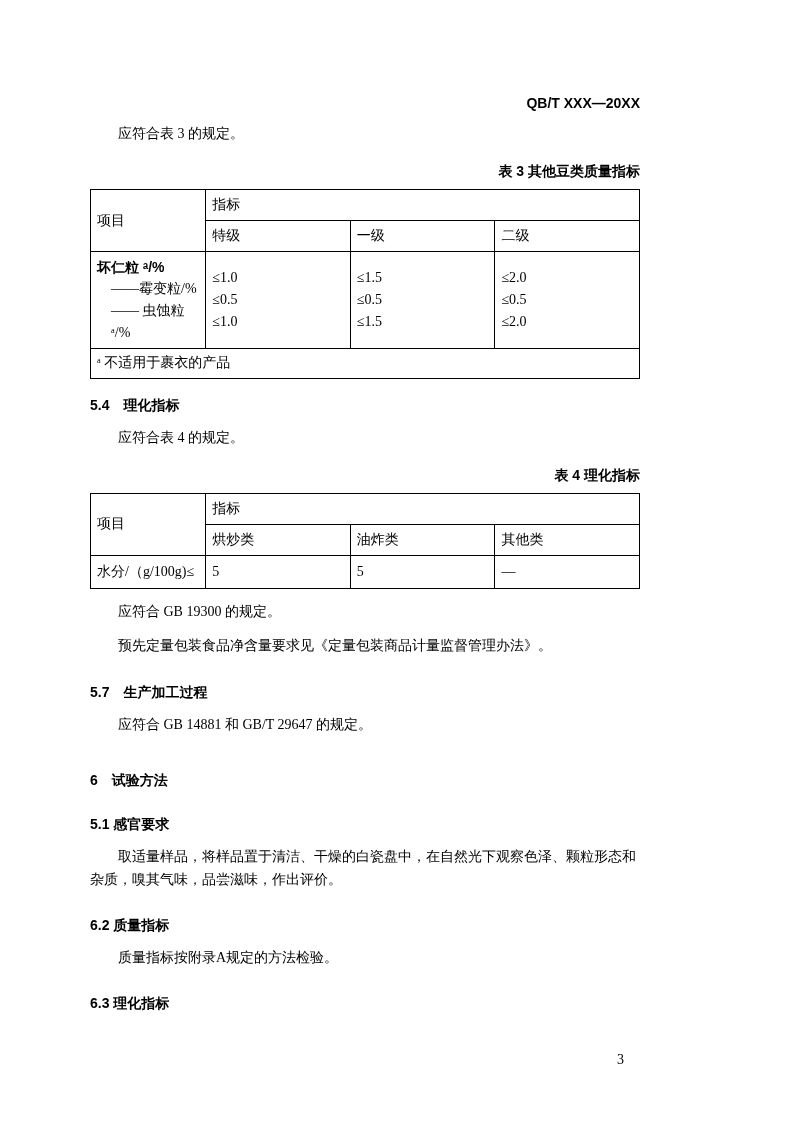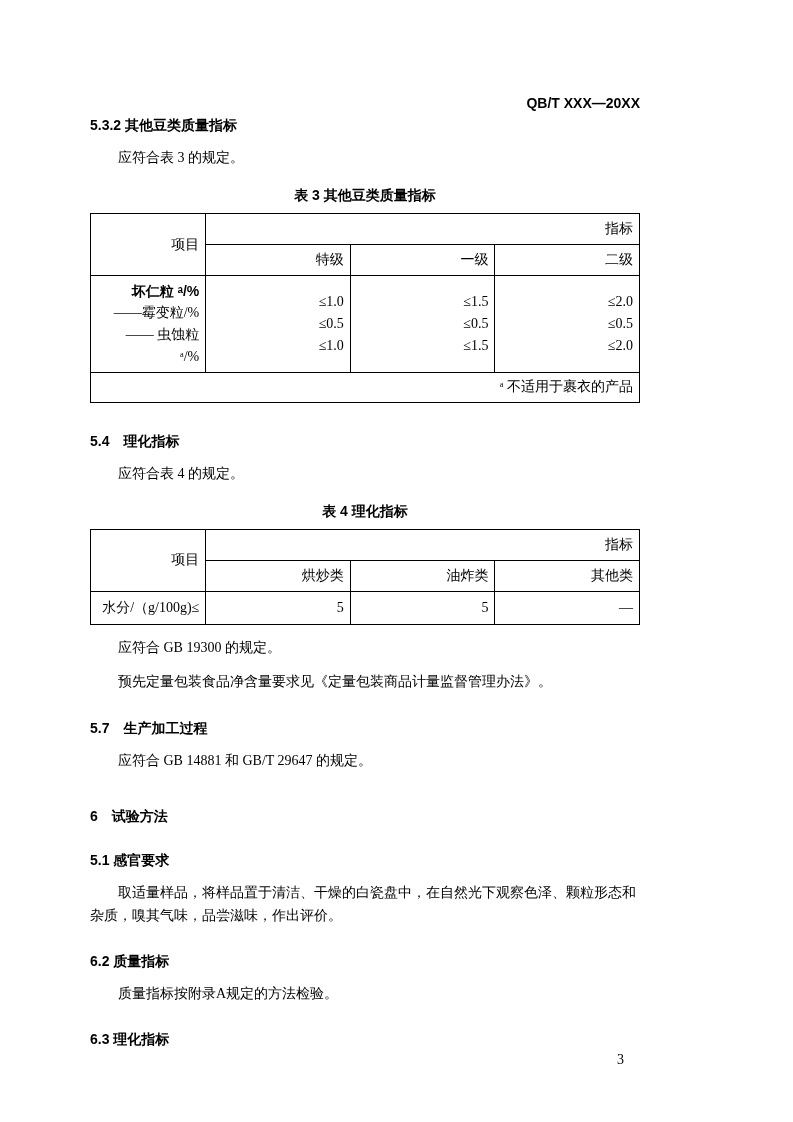--- a/index.html
+++ b/index.html
@@ -30,44 +30,44 @@
   }
   .h {
     font-family: "Liberation Sans", "DejaVu Sans", sans-serif;
     font-weight: bold;
     font-size: 14px;
     margin: 26px 0 0 0;
     white-space: pre-wrap;
   }
   .h-first { margin-top: 6px; }
   .h-major { margin-top: 36px; }
-  .h-after-table { margin-top: 30px; }
+  .h-after-table { margin-top: 18px; }
   .p {
     font-size: 14px;
     line-height: 1.6;
     text-indent: 2em;
     margin: 12px 0 0 0;
   }
   .tcap {
-    text-align: center;
+    text-align: right;
     font-family: "Liberation Sans", "DejaVu Sans", sans-serif;
     font-weight: bold;
     font-size: 14px;
     margin: 18px 0 8px 0;
   }
   table.tbl {
     width: 100%;
     border-collapse: collapse;
     border: 1.5px solid #000;
     font-size: 14px;
     table-layout: fixed;
   }
   table.tbl td {
     border: 1px solid #000;
-    text-align: right;
+    text-align: left;
     vertical-align: middle;
     padding: 4px 6px;
     line-height: 1.45;
   }
   col.col-item { width: 21%; }
   col.col-v { width: 26.33%; }
   td.label-cell {
     text-align: left;
     vertical-align: top;
     padding-top: 7px;
@@ -98,21 +98,20 @@
   }
 </style>
 </head>
 <body>
 
 <div class="page">
   <div class="content">
 
     <div class="doc-code">QB/T XXX—20XX</div>
 
-    <div class="h h-first">5.3.2 其他豆类质量指标</div>
     <p class="p">应符合表 3 的规定。</p>
 
     <div class="tcap">表 3 其他豆类质量指标</div>
 
     <table class="tbl">
       <colgroup>
         <col class="col-item">
           <col class="col-v">
           <col class="col-v">
           <col class="col-v">

